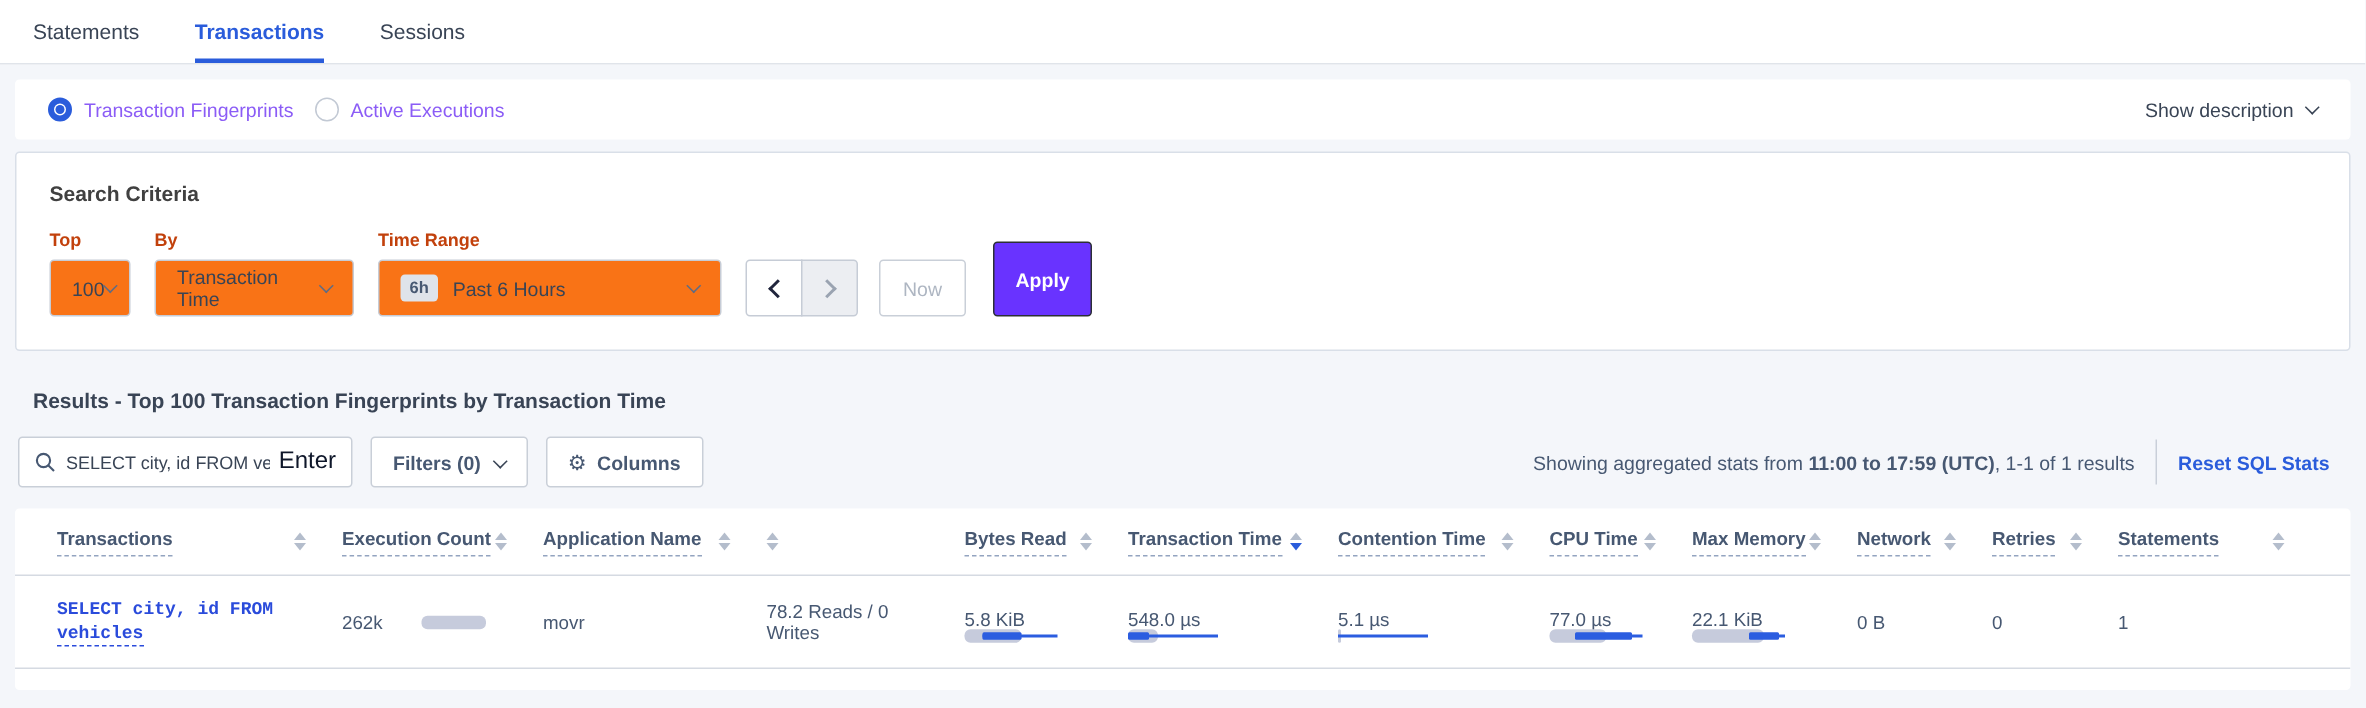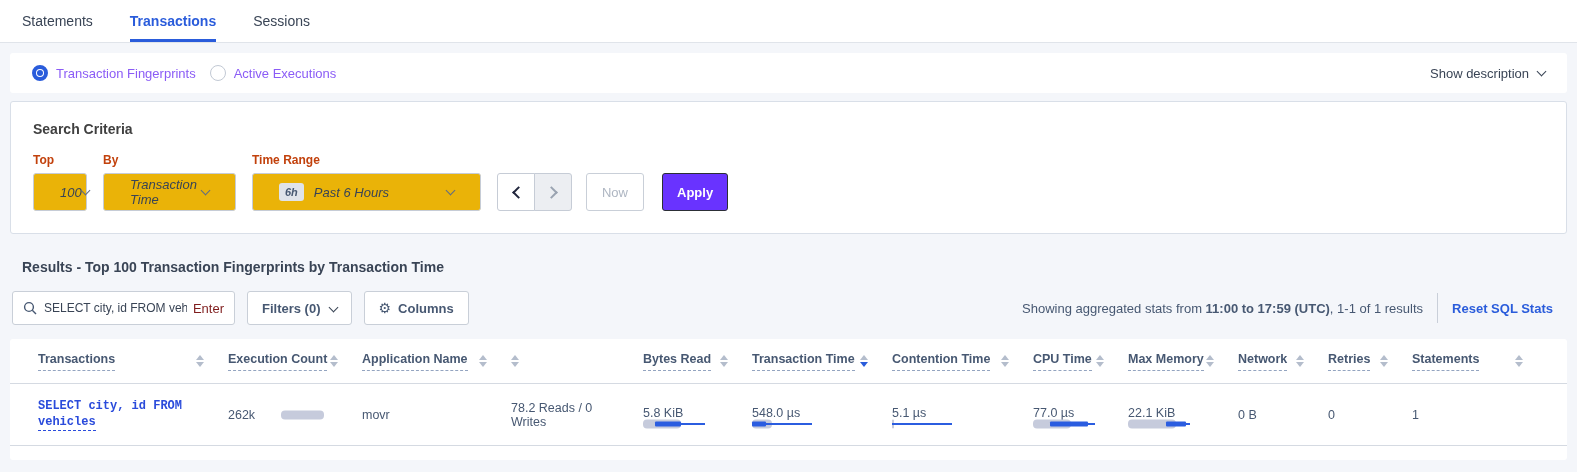--- a/index.html
+++ b/index.html
@@ -28,48 +28,48 @@
   .chev { width:7px; height:7px; border-right:1.8px solid #5f6c84; border-bottom:1.8px solid #5f6c84;
           transform:rotate(45deg); display:inline-block; margin-left:9px; margin-top:-4px; flex:none; }
   .chev.dark { border-color:#394455; }
   
   .criteria { background:#fff; margin:8px 10px 0; border:1px solid #d9dfe8; border-radius:3px;
               padding:19px 22px 22px; }
   .criteria-title { font-size:14px; font-weight:700; color:#404040; margin-bottom:16px; }
   .controls { display:flex; align-items:flex-end; }
   .ctrl-group { margin-right:16px; }
   .ctrl-label { font-size:12px; font-weight:700; color:#c2410c; margin-bottom:6px; }
-  .select { height:38px; border:1px solid #c6ccd6; border-radius:3px; background:#eab308;
-            display:flex; align-items:center; padding:0 26px; font-size:13px; color:#394455; cursor:pointer;font-style:italic; }
+  .select { height:38px; border:1px solid #c6ccd6; border-radius:3px; background:#f97316;
+            display:flex; align-items:center; padding:0 14px; font-size:13px; color:#394455; cursor:pointer; }
   .select .chev { margin-left:auto; }
   .sel-top { width:54px; }
   .sel-by { width:133px; }
   .sel-range { width:229px; }
   .badge-6h { background:#dfe3ea; color:#475872; font-size:11px; font-weight:700;
               border-radius:3px; padding:3px 6px; margin-right:10px; }
   .pager { display:flex; margin-right:14px; }
   .pg-btn { width:38px; height:38px; border:1px solid #c6ccd6; background:#fff;
             display:flex; align-items:center; justify-content:center; cursor:pointer; }
   .pg-btn.prev { border-radius:3px 0 0 3px; }
   .pg-btn.next { border-radius:0 3px 3px 0; margin-left:-1px; background:#eceef2; }
   .pg-chev { width:9px; height:9px; display:inline-block; }
   .pg-chev.left  { border-left:2.4px solid #20253c; border-bottom:2.4px solid #20253c; transform:rotate(45deg); margin-left:4px; }
   .pg-chev.right { border-right:2.4px solid #9aa3b1; border-bottom:2.4px solid #9aa3b1; transform:rotate(-45deg); margin-right:4px; }
   .btn-now { width:58px; height:38px; border:1px solid #c9cfd8; background:#fff; border-radius:3px;
              color:#aeb6c2; font-size:13px; margin-right:18px; cursor:pointer; }
-  .btn-apply { min-width:62px; height:38px; background:#6933ff; border:1px solid #2c2f36; border-radius:3px;
+  .btn-apply { min-width:62px; height:50px; background:#6933ff; border:1px solid #2c2f36; border-radius:3px;
                color:#fff; font-weight:700; font-size:13px; padding:0 14px; cursor:pointer; }
   
   .results-heading { margin:25px 0 0 22px; font-size:14px; font-weight:700; color:#394455; }
   .results-controls { margin:16px 12px 0; display:flex; align-items:center; }
   .searchbox { width:223px; height:34px; background:#fff; border:1px solid #c9cfd8; border-radius:3px;
                display:flex; align-items:center; padding:0 10px; }
   .searchbox input { border:none; outline:none; flex:1; min-width:0; font-size:12px; color:#394455;
                      font-family:"Liberation Sans",sans-serif; background:transparent; }
-  .enter-hint { color:#7f1d1d; font-size:13px; margin-left:6px; cursor:pointer; }
+  .enter-hint { color:#0f172a; font-size:16px; margin-left:6px; cursor:pointer; }
   .sicon { flex:none; margin-right:7px; display:flex; }
   .btn-light { height:34px; background:#fff; border:1px solid #c9cfd8; border-radius:3px; margin-left:12px;
                display:flex; align-items:center; padding:0 14px; font-size:13px; font-weight:700;
                color:#475872; cursor:pointer; }
   .btn-light .chev { margin-top:-2px; }
   .gear { font-size:14px; color:#475872; margin-right:7px; line-height:1; }
   .stats-note { margin-left:auto; font-size:13px; color:#475872; white-space:nowrap; }
   .stats-note b { font-weight:700; }
   .vdivider { width:1px; height:30px; background:#c9cfd9; margin:0 14px; }
   .reset-link { font-size:13px; font-weight:600; color:#2a5cdb; cursor:pointer; white-space:nowrap; margin-right:12px; }

